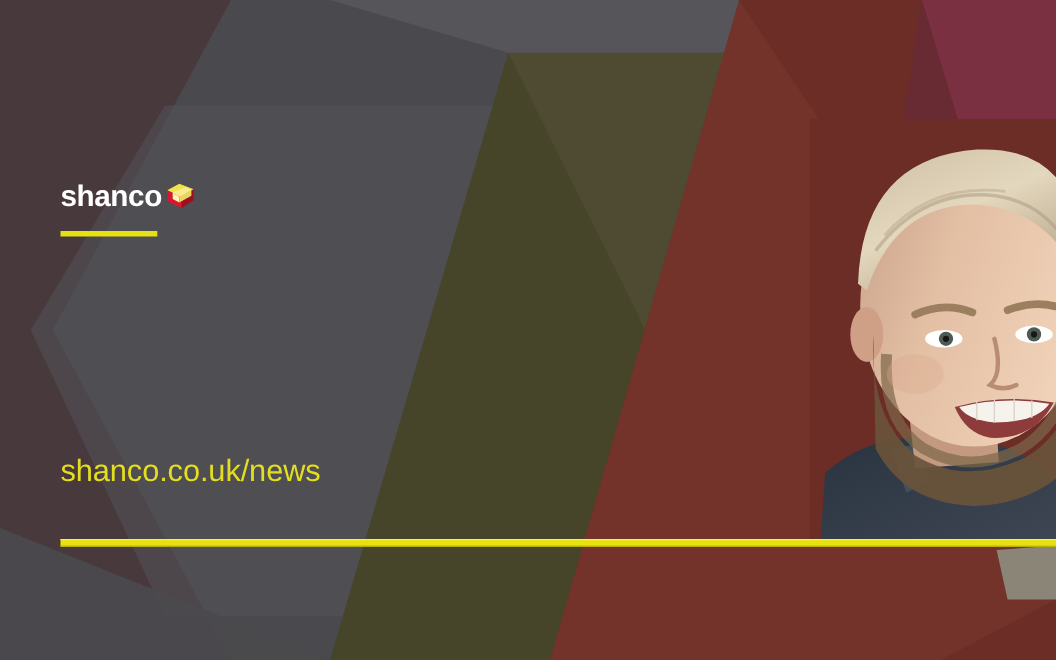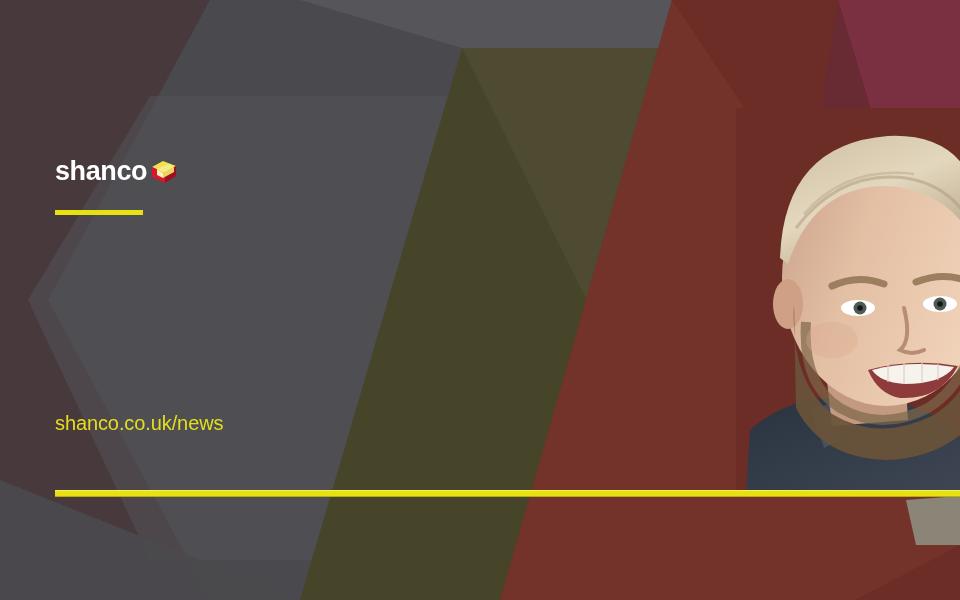--- a/index.html
+++ b/index.html
@@ -43,21 +43,21 @@
     width:640px;
     height:600px;
   }
 
   
   .logo-row{
     position:absolute;
     left:0;
     top:158px;
     display:flex;
-    align-items:flex-start;
+    align-items:flex-end;
     height:34px;
   }
   .logo-word{
     color:#ffffff;
     font-size:27px;
     font-weight:bold;
     letter-spacing:-0.4px;
     line-height:1;
     font-family:"Liberation Sans", sans-serif;
   }
@@ -93,21 +93,21 @@
     font-family:"Liberation Sans", sans-serif;
     text-shadow:0 1px 2px rgba(0,0,0,.18);
   }
 
   
   .url{
     position:absolute;
     left:0;
     top:412px;
     color:#e5de1e;
-    font-size:20px;
+    font-size:28px;
     font-weight:normal;
     letter-spacing:-0.1px;
     font-family:"Liberation Sans", sans-serif;
   }
 
   
   .rule{
     position:absolute;
     left:55px;
     top:490px;

